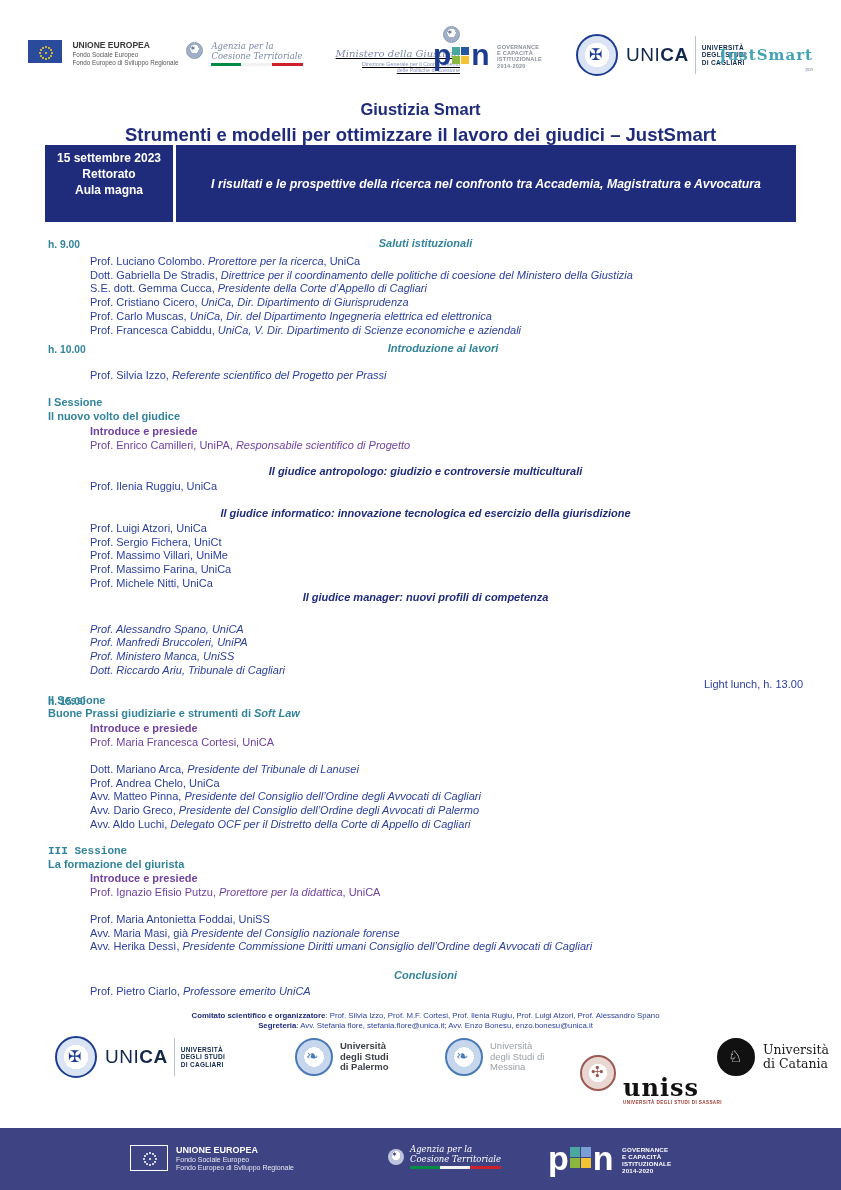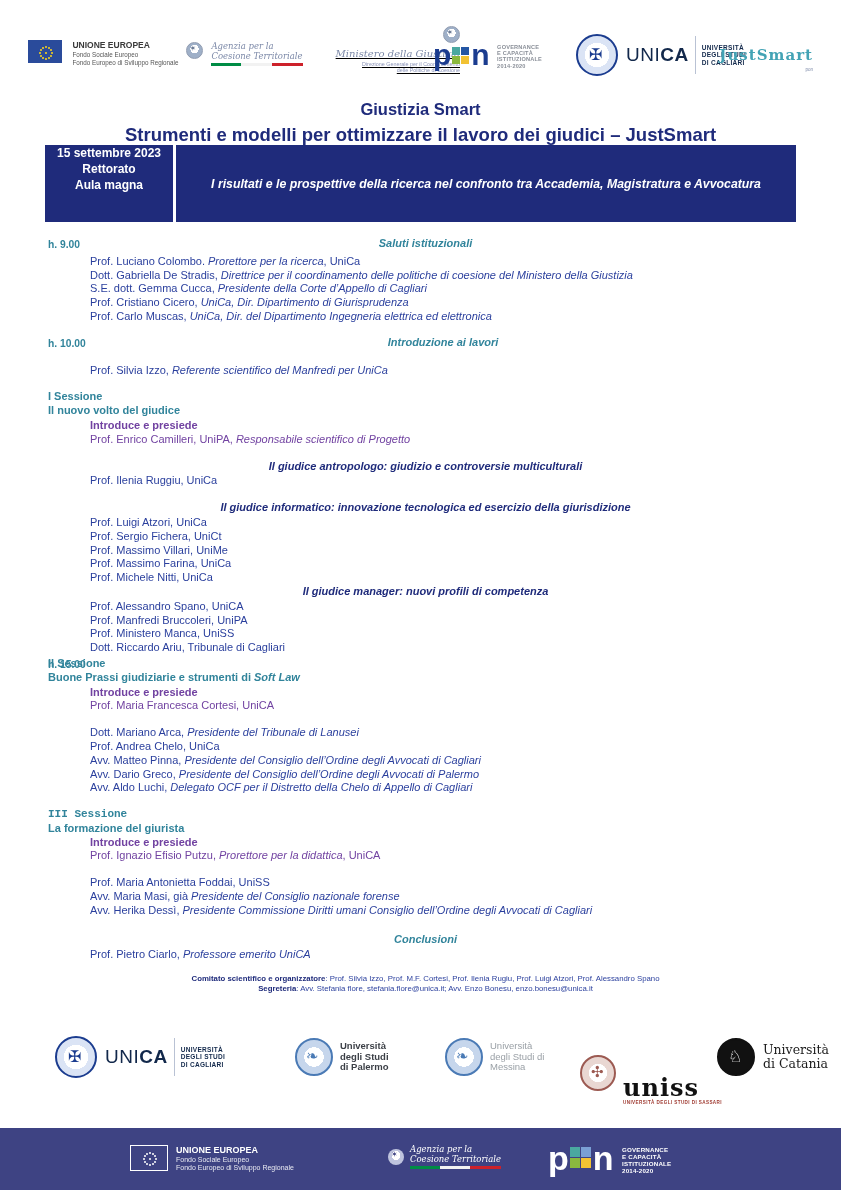--- a/index.html
+++ b/index.html
@@ -30,21 +30,21 @@
   .unica-word .bold{font-weight:800;margin-top:12px;}
   .unica-cap{font-size:6.5px;font-weight:bold;color:#12284b;line-height:7.5px;letter-spacing:.3px;}
   .vbar{width:1px;background:#b9c2d4;align-self:stretch;margin:2px 6px;}
   .justsmart{font-family:"DejaVu Serif",serif;font-weight:bold;font-size:15px;color:#43a3b5;letter-spacing:1px;}
   .justsmart-sub{font-size:4.5px;color:#7c89a8;text-align:right;margin-top:3px;}
 
   
   .title1{position:absolute;top:100px;left:0;right:0;text-align:center;font-size:16.5px;font-weight:600;color:#1f2b7b;}
   .title2{position:absolute;top:124px;left:0;right:0;text-align:center;font-size:18.5px;font-weight:700;color:#1f2b7b;}
   .banner{position:absolute;top:145px;left:45px;right:45px;height:77px;display:flex;}
-  .date-box{width:128px;background:#1f2b7b;color:#fff;font-weight:bold;font-size:12px;line-height:16px;text-align:center;box-sizing:border-box;}
+  .date-box{width:128px;background:#1f2b7b;color:#fff;font-weight:bold;font-size:12px;line-height:16px;text-align:center;padding-top:5px;box-sizing:border-box;}
   .banner-gap{width:3px;background:#fff;}
   .banner-main{flex:1;background:#1f2b7b;color:#fff;display:flex;align-items:center;justify-content:center;font-style:italic;font-weight:bold;font-size:12.3px;text-align:center;padding:0 26px;}
 
   
   .prog{position:absolute;top:237px;left:48px;width:755px;font-size:11px;line-height:13.8px;color:#2a3f9d;}
   .trow{position:relative;}
   .time{position:absolute;left:0;top:1px;color:#31849b;font-weight:bold;font-size:10.3px;}
   .chd{text-align:center;color:#31849b;font-weight:bold;font-style:italic;}
   .sess{color:#31849b;font-weight:bold;}
   .th{text-align:center;color:#1f2b7b;font-weight:bold;font-style:italic;}
@@ -170,28 +170,29 @@
     <div class="trow">
       <span class="time">h. 9.00</span>
       <div class="chd">Saluti istituzionali</div>
     </div>
     <div class="ind" style="margin-top:4px;">
       <div class="pl"><span>Prof. Luciano Colombo. </span><i>Prorettore per la ricerca</i><span>, UniCa</span></div>
       <div class="pl"><span>Dott. Gabriella De Stradis, </span><i>Direttrice per il coordinamento delle politiche di coesione del Ministero della Giustizia</i></div>
       <div class="pl"><span>S.E. dott. Gemma Cucca, </span><i>Presidente della Corte d’Appello di Cagliari</i></div>
       <div class="pl"><span>Prof. Cristiano Cicero, </span><i>UniCa, Dir. Dipartimento di Giurisprudenza</i></div>
       <div class="pl"><span>Prof. Carlo Muscas, </span><i>UniCa, Dir. del Dipartimento Ingegneria elettrica ed elettronica</i></div>
-    </div>
-
-    <div class="trow" style="margin-top:12px;padding-left:35px;">
+      <div class="pl"><span>Prof. Francesca Cabiddu, </span><i>UniCa, V. Dir. Dipartimento di Scienze economiche e aziendali</i></div>
+    </div>
+
+    <div class="trow" style="margin-top:4px;padding-left:35px;">
       <span class="time">h. 10.00</span>
       <div class="chd">Introduzione ai lavori</div>
     </div>
     <div class="ind" style="margin-top:14px;">
-      <div class="pl"><span>Prof. Silvia Izzo, </span><i>Referente scientifico del Manfredi per UniCa</i></div>
+      <div class="pl"><span>Prof. Silvia Izzo, </span><i>Referente scientifico del Progetto per Prassi</i></div>
     </div>
 
     <div class="sess" style="margin-top:13px;">I Sessione</div>
     <div class="sess">Il nuovo volto del giudice</div>
     <div class="chair-h" style="margin-top:1px;">Introduce e presiede</div>
     <div class="chair"><span>Prof. Enrico Camilleri, UniPA, </span><i>Responsabile scientifico di Progetto</i></div>
 
     <div class="th" style="margin-top:13px;">Il giudice antropologo: giudizio e controversie multiculturali</div>
     <div class="ind" style="margin-top:1px;">
       <div class="pl"><span>Prof. Ilenia Ruggiu, UniCa</span></div>
@@ -200,42 +201,43 @@
     <div class="th" style="margin-top:13px;">Il giudice informatico: innovazione tecnologica ed esercizio della giurisdizione</div>
     <div class="ind" style="margin-top:1px;">
       <div class="pl"><span>Prof. Luigi Atzori, UniCa</span></div>
       <div class="pl"><span>Prof. Sergio Fichera, UniCt</span></div>
       <div class="pl"><span>Prof. Massimo Villari, UniMe</span></div>
       <div class="pl"><span>Prof. Massimo Farina, UniCa</span></div>
       <div class="pl"><span>Prof. Michele Nitti, UniCa</span></div>
     </div>
 
     <div class="th">Il giudice manager: nuovi profili di competenza</div>
-    <div class="ind" style="margin-top:1px;">
+    <div class="ind" style="margin-top:18px;font-style:italic;">
       <div class="pl"><span>Prof. Alessandro Spano, UniCA</span></div>
       <div class="pl"><span>Prof. Manfredi Bruccoleri, UniPA</span></div>
       <div class="pl"><span>Prof. Ministero Manca, UniSS</span></div>
       <div class="pl"><span>Dott. Riccardo Ariu, Tribunale di Cagliari</span></div>
     </div>
 
+    <div class="lunch">Light lunch, h. 13.00</div>
 
     <div class="trow" style="margin-top:2px;">
       <span class="time">h. 15.00</span>
       <div class="sess">II Sessione</div>
     </div>
     <div class="sess"><span>Buone Prassi giudiziarie e strumenti di </span><i>Soft Law</i></div>
     <div class="chair-h" style="margin-top:1px;">Introduce e presiede</div>
     <div class="chair">Prof. Maria Francesca Cortesi, UniCA</div>
 
     <div class="ind" style="margin-top:13px;">
       <div class="pl"><span>Dott. Mariano Arca, </span><i>Presidente del Tribunale di Lanusei</i></div>
       <div class="pl"><span>Prof. Andrea Chelo, UniCa</span></div>
       <div class="pl"><span>Avv. Matteo Pinna, </span><i>Presidente del Consiglio dell’Ordine degli Avvocati di Cagliari</i></div>
       <div class="pl"><span>Avv. Dario Greco, </span><i>Presidente del Consiglio dell’Ordine degli Avvocati di Palermo</i></div>
-      <div class="pl"><span>Avv. Aldo Luchi, </span><i>Delegato OCF per il Distretto della Chelo di Appello di Cagliari</i></div>
+      <div class="pl"><span>Avv. Aldo Luchi, </span><i>Delegato OCF per il Distretto della Corte di Appello di Cagliari</i></div>
     </div>
 
     <div class="sess" style="margin-top:13px;font-family:Liberation Mono, monospace;">III Sessione</div>
     <div class="sess">La formazione del giurista</div>
     <div class="chair-h">Introduce e presiede</div>
     <div class="chair"><span>Prof. Ignazio Efisio Putzu, </span><i>Prorettore per la didattica</i><span>, UniCA</span></div>
 
     <div class="ind" style="margin-top:13px;">
       <div class="pl"><span>Prof. Maria Antonietta Foddai, UniSS</span></div>
       <div class="pl"><span>Avv. Maria Masi, già </span><i>Presidente del Consiglio nazionale forense</i></div>

